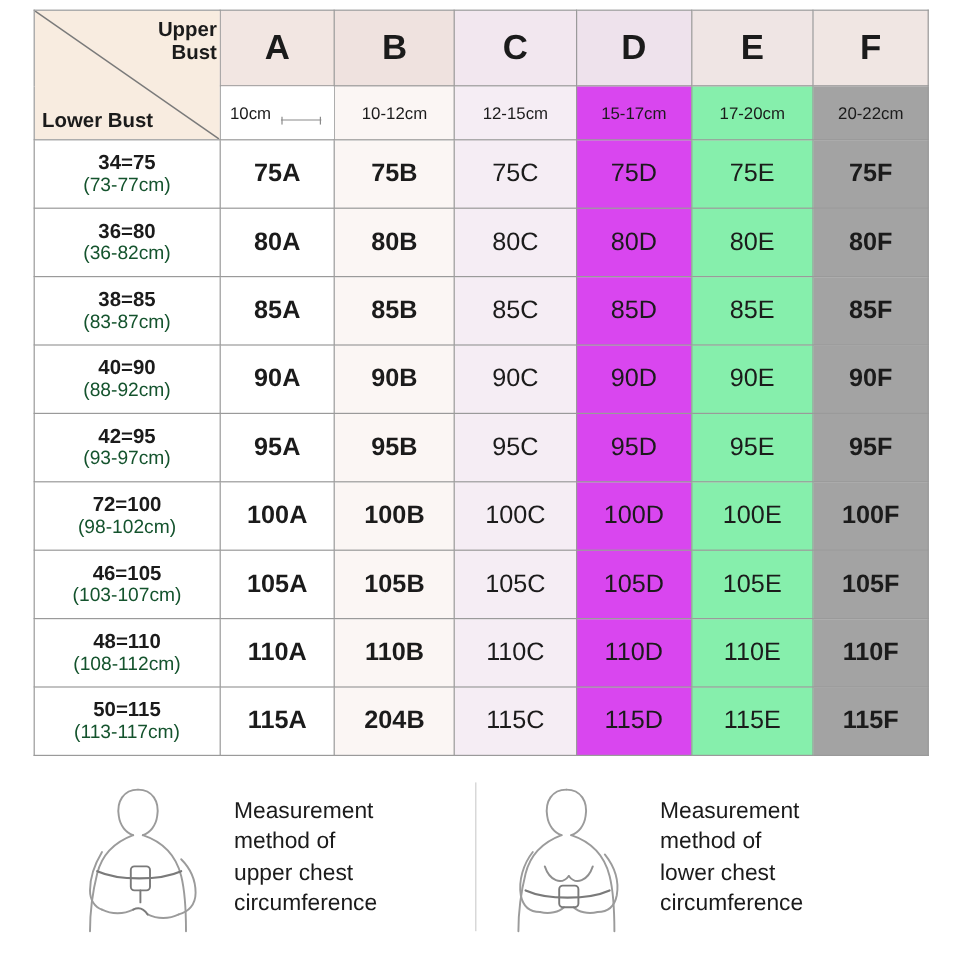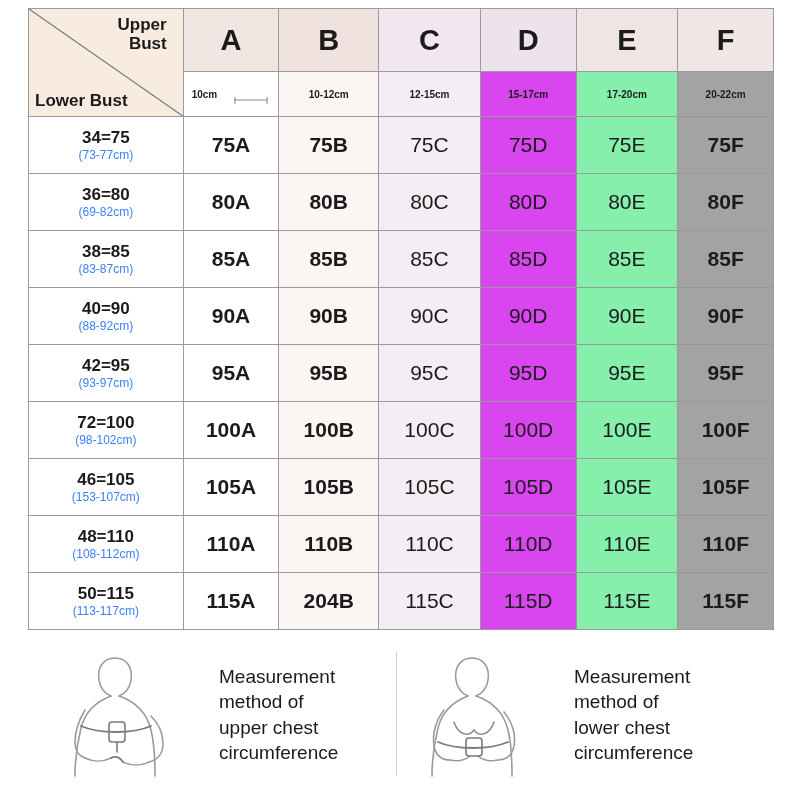--- a/index.html
+++ b/index.html
@@ -49,21 +49,21 @@
     overflow: hidden;
   }
   .corner .diag {
     position: absolute;
     left: 0; top: 0;
     width: 100%; height: 100%;
     pointer-events: none;
   }
   .corner .upper-lbl {
     position: absolute;
-    right: 16px;
+    right: 2px;
     top: 6px;
     text-align: right;
     font-size: 17px;
     font-weight: bold;
     line-height: 1.12;
     width: 90px;
   }
   .corner .lower-lbl {
     position: absolute;
     left: 6px;
@@ -75,22 +75,22 @@
     width: 95px;
   }
 
   .hdr-letter {
     height: 62px;
     font-size: 29px;
     font-weight: bold;
   }
   .hdr-range {
     height: 44px;
-    font-size: 10px;
-    font-weight: bold;
+    font-size: 14px;
+    font-weight: normal;
   }
   .hdr-range.first {
     text-align: left;
     padding-left: 8px;
     position: relative;
   }
   .hdr-range .tick {
     position: absolute;
     right: 10px;
     bottom: 12px;
@@ -103,23 +103,23 @@
     padding: 4px 2px;
     line-height: 1.18;
   }
   td.rowlabel .main {
     display: block;
     font-size: 17px;
     font-weight: bold;
   }
   td.rowlabel .sub {
     display: block;
-    font-size: 12px;
+    font-size: 16px;
     font-weight: normal;
-    color: #3b82f6;
+    color: #14532d;
   }
   td.cell {
     font-size: 21px;
     font-weight: bold;
     height: 56px;
   }
   td.cell.light { font-weight: normal; }
 
   
   .bg-label { background: #ffffff; margin-top: 28px; }
@@ -143,21 +143,20 @@
     width: 800px;
     height: 145px;
     margin-top: 12px;
   }
   .bottom .panel {
     position: absolute;
     top: 0;
     height: 145px;
     display: flex;
     align-items: center;
-    gap: 24px;
   }
   .bottom .panel.left { left: 55px; }
   .bottom .panel.right { left: 410px; }
   .bottom .fig {
     width: 130px;
     height: 130px;
     flex: 0 0 130px;
   }
   .bottom .cap {
     font-size: 19px;
@@ -233,21 +232,21 @@
         <td class="cell bg-b">75B</td>
         <td class="cell light bg-c">75C</td>
         <td class="cell light bg-d">75D</td>
         <td class="cell light bg-e">75E</td>
         <td class="cell bg-f">75F</td>
       </tr>
 
       <tr>
         <td class="rowlabel bg-label">
           <span class="main">36=80</span>
-          <span class="sub">(69-82cm)</span>
+          <span class="sub">(36-82cm)</span>
         </td>
         <td class="cell bg-a">80A</td>
         <td class="cell bg-b">80B</td>
         <td class="cell light bg-c">80C</td>
         <td class="cell light bg-d">80D</td>
         <td class="cell light bg-e">80E</td>
         <td class="cell bg-f">80F</td>
       </tr>
 
       <tr>
@@ -298,21 +297,21 @@
         <td class="cell bg-b">100B</td>
         <td class="cell light bg-c">100C</td>
         <td class="cell light bg-d">100D</td>
         <td class="cell light bg-e">100E</td>
         <td class="cell bg-f">100F</td>
       </tr>
 
       <tr>
         <td class="rowlabel bg-label">
           <span class="main">46=105</span>
-          <span class="sub">(153-107cm)</span>
+          <span class="sub">(103-107cm)</span>
         </td>
         <td class="cell bg-a">105A</td>
         <td class="cell bg-b">105B</td>
         <td class="cell light bg-c">105C</td>
         <td class="cell light bg-d">105D</td>
         <td class="cell light bg-e">105E</td>
         <td class="cell bg-f">105F</td>
       </tr>
 
       <tr>

